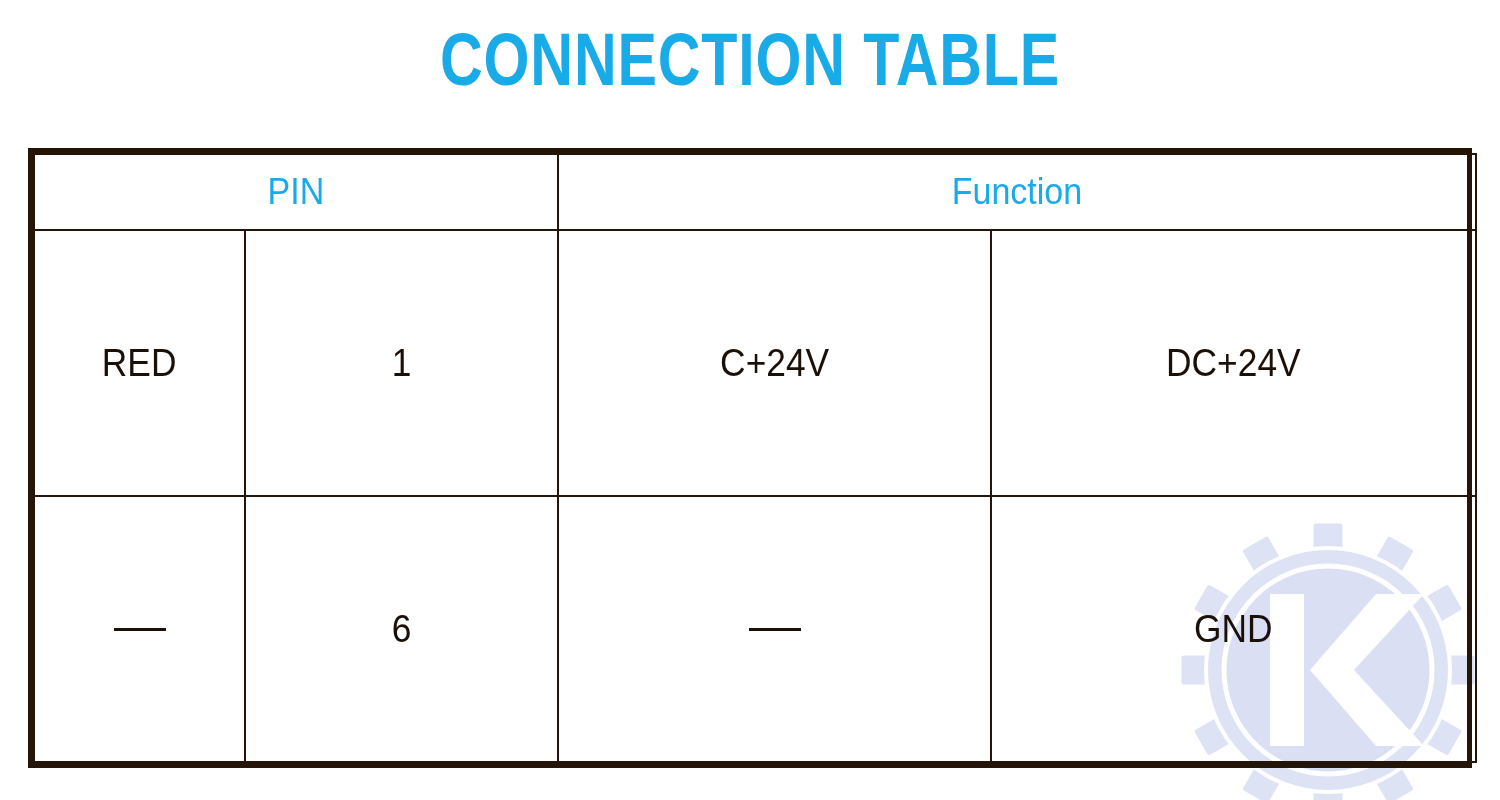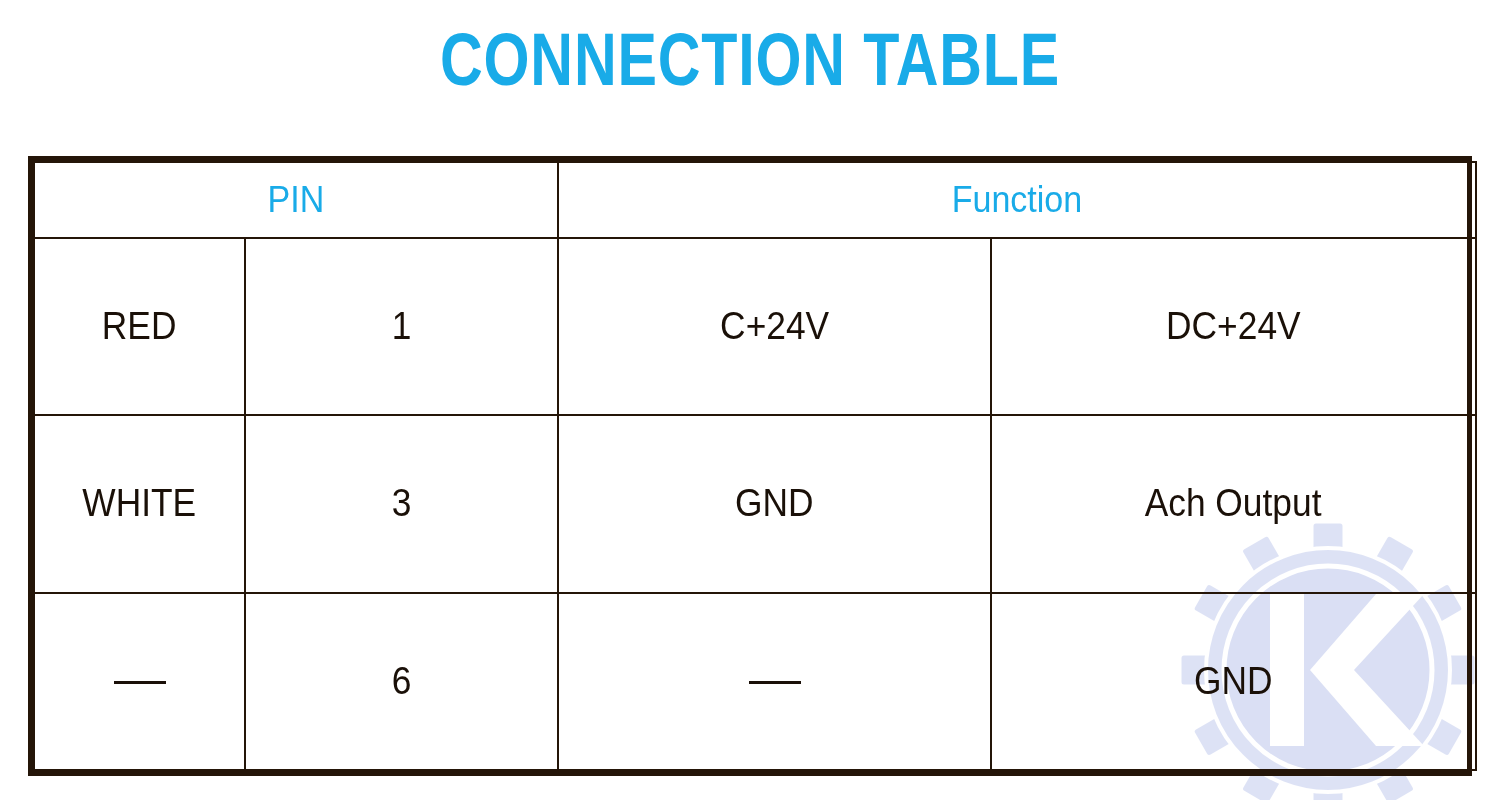--- a/index.html
+++ b/index.html
@@ -43,21 +43,21 @@
     width: 300px;
     height: 300px;
     opacity: 0.55;
     pointer-events: none;
   }
 
   
   #connection-table-wrap {
     position: absolute;
     left: 28px;
-    top: 156px;
+    top: 148px;
     width: 1444px;
     height: 620px;
     border: 5px solid #241508;
     box-sizing: border-box;
     background: transparent;
   }
   table.conn {
     width: 100%;
     height: 100%;
     border-collapse: collapse;
@@ -184,26 +184,20 @@
     <tbody class="body-rows">
 
       <tr>
         <td><span class="cell-txt">RED</span></td>
         <td><span class="cell-txt">1</span></td>
         <td><span class="cell-txt">C+24V</span></td>
         <td><span class="cell-txt">DC+24V</span></td>
       </tr>
 
 
-      <tr>
-        <td><span class="cell-txt">WHITE</span></td>
-        <td><span class="cell-txt">3</span></td>
-        <td><span class="cell-txt">GND</span></td>
-        <td><span class="cell-txt">Ach Output</span></td>
-      </tr>
 
 
 
       <tr>
         <td>
           <span class="dash-mark"></span>
         </td>
         <td><span class="cell-txt">6</span></td>
         <td>
           <span class="dash-mark"></span>

